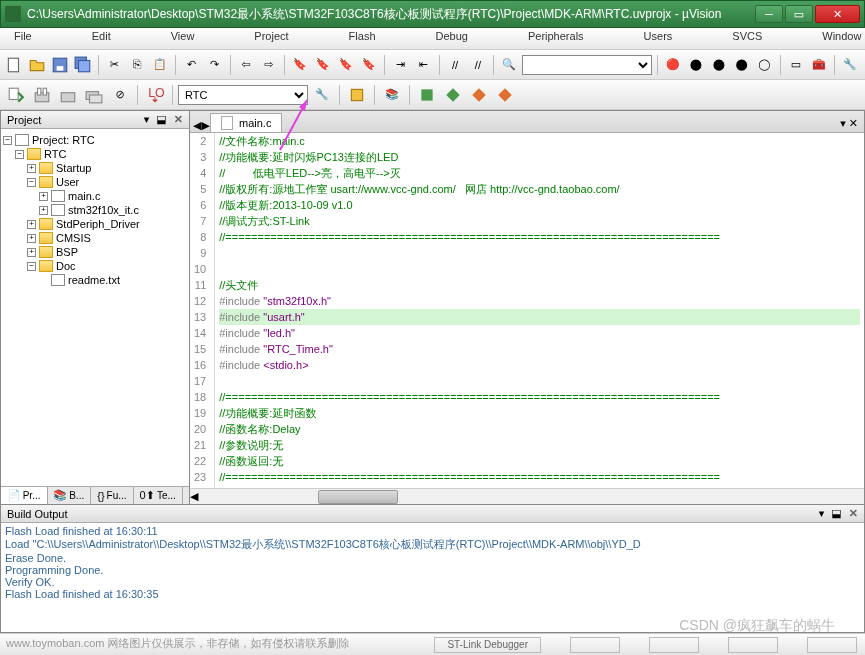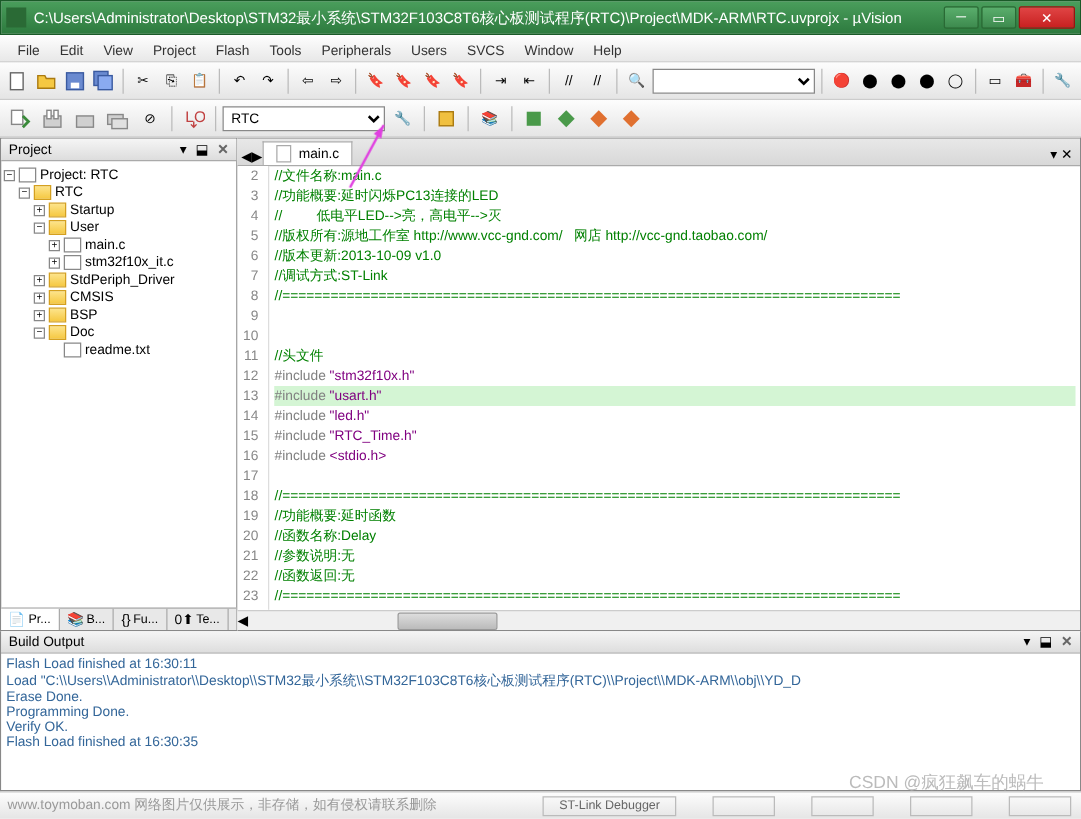--- a/index.html
+++ b/index.html
@@ -6,21 +6,21 @@
 body { background: #f0f0f0; width: 865px; height: 655px; overflow: hidden; display: flex; flex-direction: column; }
 
 .titlebar { background: linear-gradient(to bottom, #4a9e5c, #2d7a3e); height: 28px; display: flex; align-items: center; padding: 0 4px; color: white; border: 1px solid #1a5a28; }
 .titlebar .icon { width: 16px; height: 16px; background: #2a6a35; margin-right: 6px; }
 .titlebar .title { flex: 1; font-size: 12px; }
 .win-btns { display: flex; gap: 2px; }
 .win-btn { width: 28px; height: 18px; display: flex; align-items: center; justify-content: center; border-radius: 2px; cursor: pointer; }
 .win-btn.min, .win-btn.max { background: linear-gradient(to bottom, #5aae6c, #3d8a4e); border: 1px solid #2a6a35; }
 .win-btn.close { background: linear-gradient(to bottom, #e04545, #c82020); border: 1px solid #a01010; width: 45px; }
 
-.menubar { background: linear-gradient(to bottom, #fefefe, #e8e8e8); height: 22px; display: flex; align-items: flex-end; padding: 0 6px; border-bottom: 1px solid #ccc; }
+.menubar { background: linear-gradient(to bottom, #fefefe, #e8e8e8); height: 22px; display: flex; align-items: flex-start; padding: 0 6px; border-bottom: 1px solid #ccc; gap: 44px; }
 .menu-item { padding: 2px 8px; cursor: pointer; color: #333; }
 
 .toolbar { background: linear-gradient(to bottom, #fdfdfd, #e5e5e5); height: 30px; display: flex; align-items: center; padding: 2px 4px; border-bottom: 1px solid #ccc; gap: 2px; }
 .tb-btn { width: 24px; height: 24px; display: flex; align-items: center; justify-content: center; cursor: pointer; border-radius: 2px; }
 .tb-sep { width: 1px; height: 20px; background: #bbb; margin: 0 3px; }
 .tb-select { height: 20px; border: 1px solid #888; font-size: 11px; padding: 0 2px; min-width: 130px; background: white; }
 
 .main-area { display: flex; flex: 1; overflow: hidden; }
 
 .project-panel { width: 190px; background: #fff; border: 1px solid #888; display: flex; flex-direction: column; }
@@ -81,21 +81,21 @@
     <div class="win-btn close">✕</div>
   </div>
 </div>
 
 <div class="menubar" id="menubar">
     <div class="menu-item">File</div>
     <div class="menu-item">Edit</div>
     <div class="menu-item">View</div>
     <div class="menu-item">Project</div>
     <div class="menu-item">Flash</div>
-    <div class="menu-item">Tools</div>
+    <div class="menu-item">Debug</div>
     <div class="menu-item">Peripherals</div>
     <div class="menu-item">Users</div>
     <div class="menu-item">SVCS</div>
     <div class="menu-item">Window</div>
     <div class="menu-item">Help</div>
   </div>
 
 <div class="toolbar">
   <div class="tb-btn">
       <svg class="tb-svg" viewBox="0 0 16 16">
@@ -359,21 +359,21 @@
           <div>20</div>
           <div>21</div>
           <div>22</div>
           <div>23</div>
           <div>24</div>
         </div>
       <div class="code" id="code">
           <div class="code-line c-comment">//文件名称:main.c</div>
           <div class="code-line c-comment">//功能概要:延时闪烁PC13连接的LED</div>
           <div class="code-line c-comment">//         低电平LED--&gt;亮，高电平--&gt;灭</div>
-          <div class="code-line c-comment">//版权所有:源地工作室 http://www.vcc-gnd.com/   网店 http://vcc-gnd.taobao.com/</div>
+          <div class="code-line c-comment">//版权所有:源地工作室 usart://www.vcc-gnd.com/   网店 http://vcc-gnd.taobao.com/</div>
           <div class="code-line c-comment">//版本更新:2013-10-09 v1.0</div>
           <div class="code-line c-comment">//调试方式:ST-Link</div>
           <div class="code-line c-comment">//=============================================================================</div>
           <div class="code-line "></div>
           <div class="code-line "></div>
           <div class="code-line c-comment">//头文件</div>
           <div class="code-line"><span class="c-pre">#include</span> <span class="c-string">"stm32f10x.h"</span></div>
           <div class="code-line hl-line"><span class="c-pre">#include</span> <span class="c-string">"usart.h"</span></div>
           <div class="code-line"><span class="c-pre">#include</span> <span class="c-string">"led.h"</span></div>
           <div class="code-line"><span class="c-pre">#include</span> <span class="c-string">"RTC_Time.h"</span></div>

